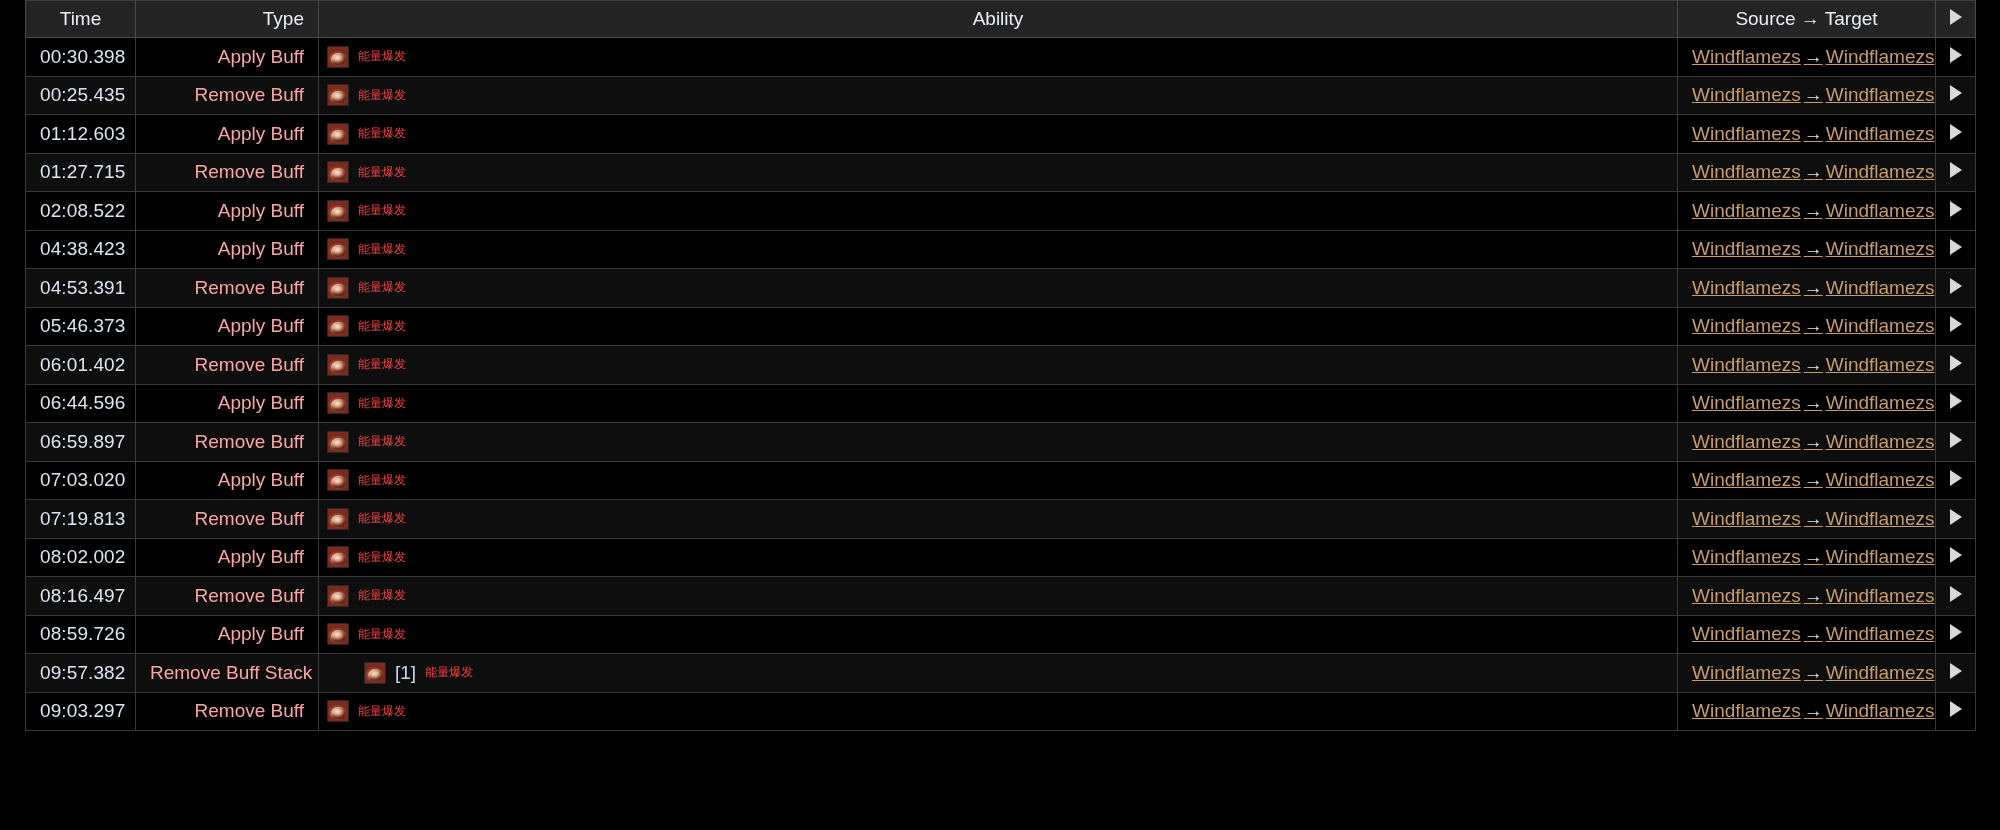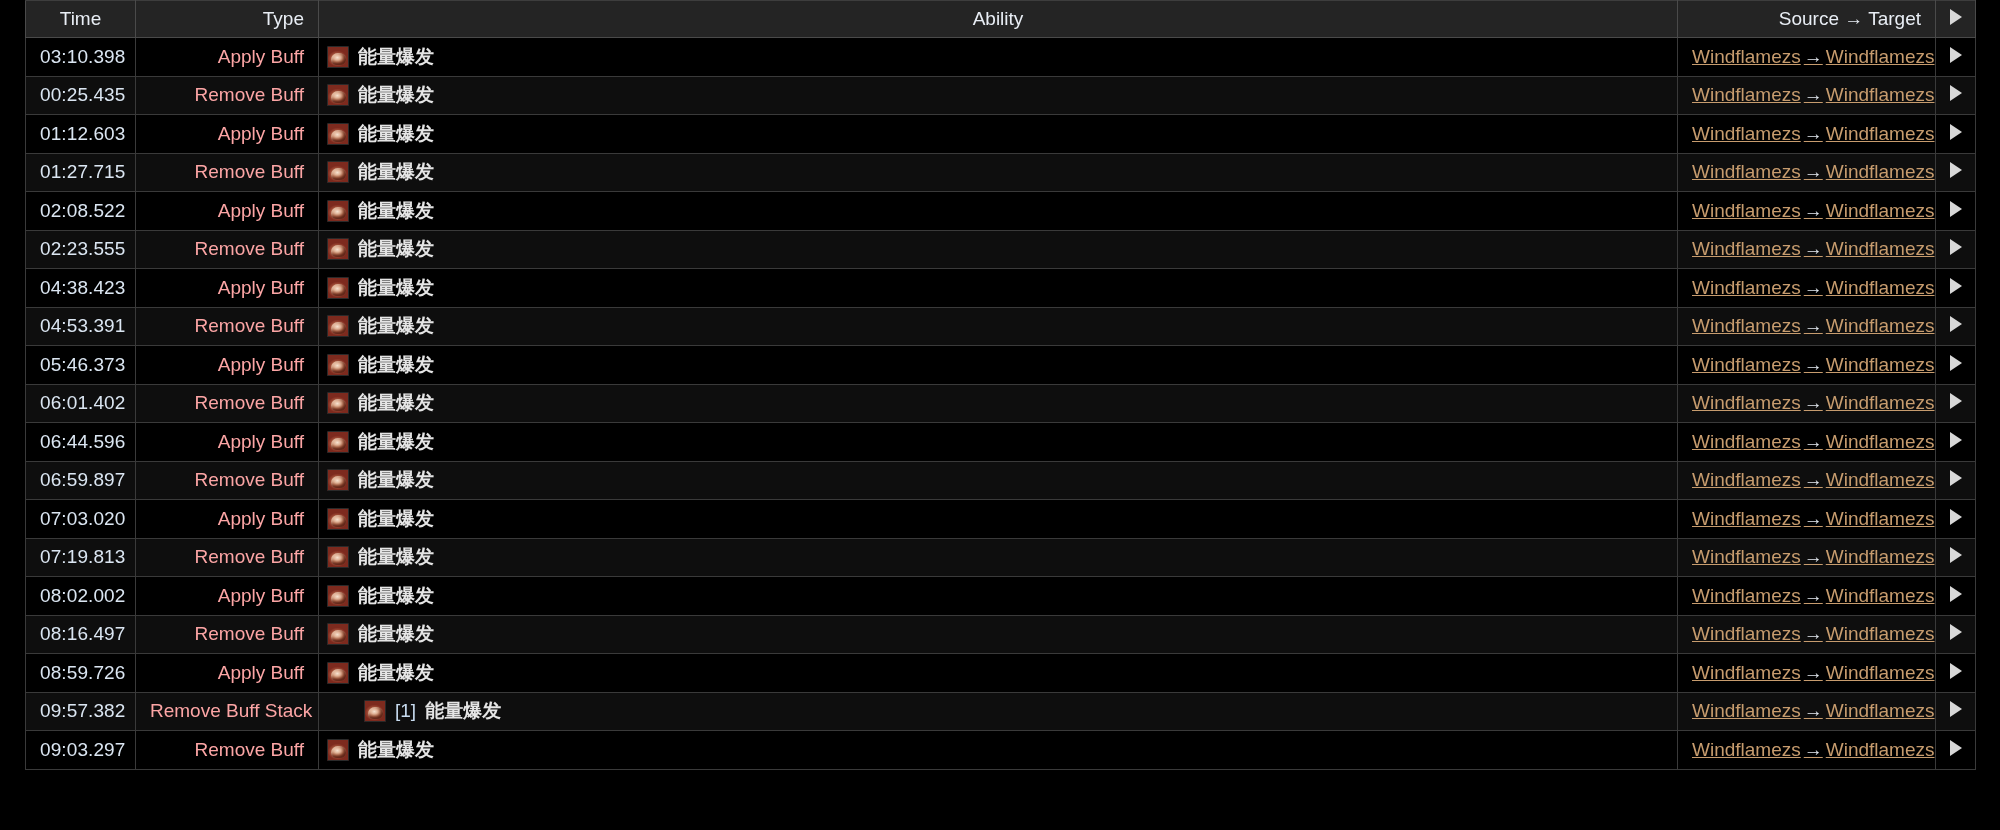--- a/index.html
+++ b/index.html
@@ -52,21 +52,21 @@
     font-weight: normal;
     border: 1px solid #4a4a4a;
     border-top: 1px solid #3d3d3d;
     padding: 0 14px;
     white-space: nowrap;
     overflow: hidden;
   }
   th.h-time   { text-align: center; }
   th.h-type   { text-align: right; }
   th.h-ability{ text-align: center; }
-  th.h-source { text-align: right; }
+  th.h-source { text-align: center; }
   th.h-exp    { text-align: center; padding: 0; }
 
   
   tbody tr { height: 38.5px; }
   tbody tr.odd  { background: #000000; }
   tbody tr.even { background: #0e0e0e; }
 
   tbody td {
     border: 1px solid #3a3a3a;
     padding: 0 14px;
@@ -131,23 +131,22 @@
     border-radius: 45% 45% 40% 40% / 55% 55% 45% 45%;
     background: radial-gradient(ellipse 60% 55% at 42% 38%, #f6e3d2 0%, #e0b195 38%, #b06a4d 72%, #7a3524 100%);
     box-shadow: inset -2px -2px 3px rgba(90,35,22,0.75), inset 1px 1px 2px rgba(255,235,215,0.5);
   }
 
   .stack-count {
     color: #c8dcf0;
     font-size: 19px;
   }
   .ability-name {
-    color: #e5e5e5;
-    font-size: 19px;
-    font-weight: bold;
+    color: #ef4444;
+    font-size: 12px;
   }
 
   .arrow-sep {
     color: #e3e9f0;
     padding: 0 3px;
   }
 
   .expand-tri {
     display: inline-block;
     width: 0;
@@ -176,21 +175,21 @@
           <th class="h-type">Type</th>
           <th class="h-ability">Ability</th>
           <th class="h-source">Source → Target</th>
           <th class="h-exp">
             <span class="expand-tri"></span>
           </th>
         </tr>
       </thead>
       <tbody id="events-body">
           <tr class="odd">
-            <td class="cell-time">03:10.398</td>
+            <td class="cell-time">00:30.398</td>
             <td class="cell-type">Apply Buff</td>
             <td class="cell-ability">
               <div class="ability-inner">
                 <span class="spell-icon"></span>
                 <span class="ability-name">能量爆发</span>
               </div>
             </td>
             <td class="cell-source"><span>Windflamezs</span><span class="arrow-sep">→</span><span>Windflamezs</span></td>
             <td class="cell-expand"><span class="expand-tri"></span></td>
           </tr>
@@ -226,32 +225,20 @@
                 <span class="spell-icon"></span>
                 <span class="ability-name">能量爆发</span>
               </div>
             </td>
             <td class="cell-source"><span>Windflamezs</span><span class="arrow-sep">→</span><span>Windflamezs</span></td>
             <td class="cell-expand"><span class="expand-tri"></span></td>
           </tr>
           <tr class="odd">
             <td class="cell-time">02:08.522</td>
             <td class="cell-type">Apply Buff</td>
-            <td class="cell-ability">
-              <div class="ability-inner">
-                <span class="spell-icon"></span>
-                <span class="ability-name">能量爆发</span>
-              </div>
-            </td>
-            <td class="cell-source"><span>Windflamezs</span><span class="arrow-sep">→</span><span>Windflamezs</span></td>
-            <td class="cell-expand"><span class="expand-tri"></span></td>
-          </tr>
-          <tr class="even">
-            <td class="cell-time">02:23.555</td>
-            <td class="cell-type">Remove Buff</td>
             <td class="cell-ability">
               <div class="ability-inner">
                 <span class="spell-icon"></span>
                 <span class="ability-name">能量爆发</span>
               </div>
             </td>
             <td class="cell-source"><span>Windflamezs</span><span class="arrow-sep">→</span><span>Windflamezs</span></td>
             <td class="cell-expand"><span class="expand-tri"></span></td>
           </tr>
           <tr class="odd">

